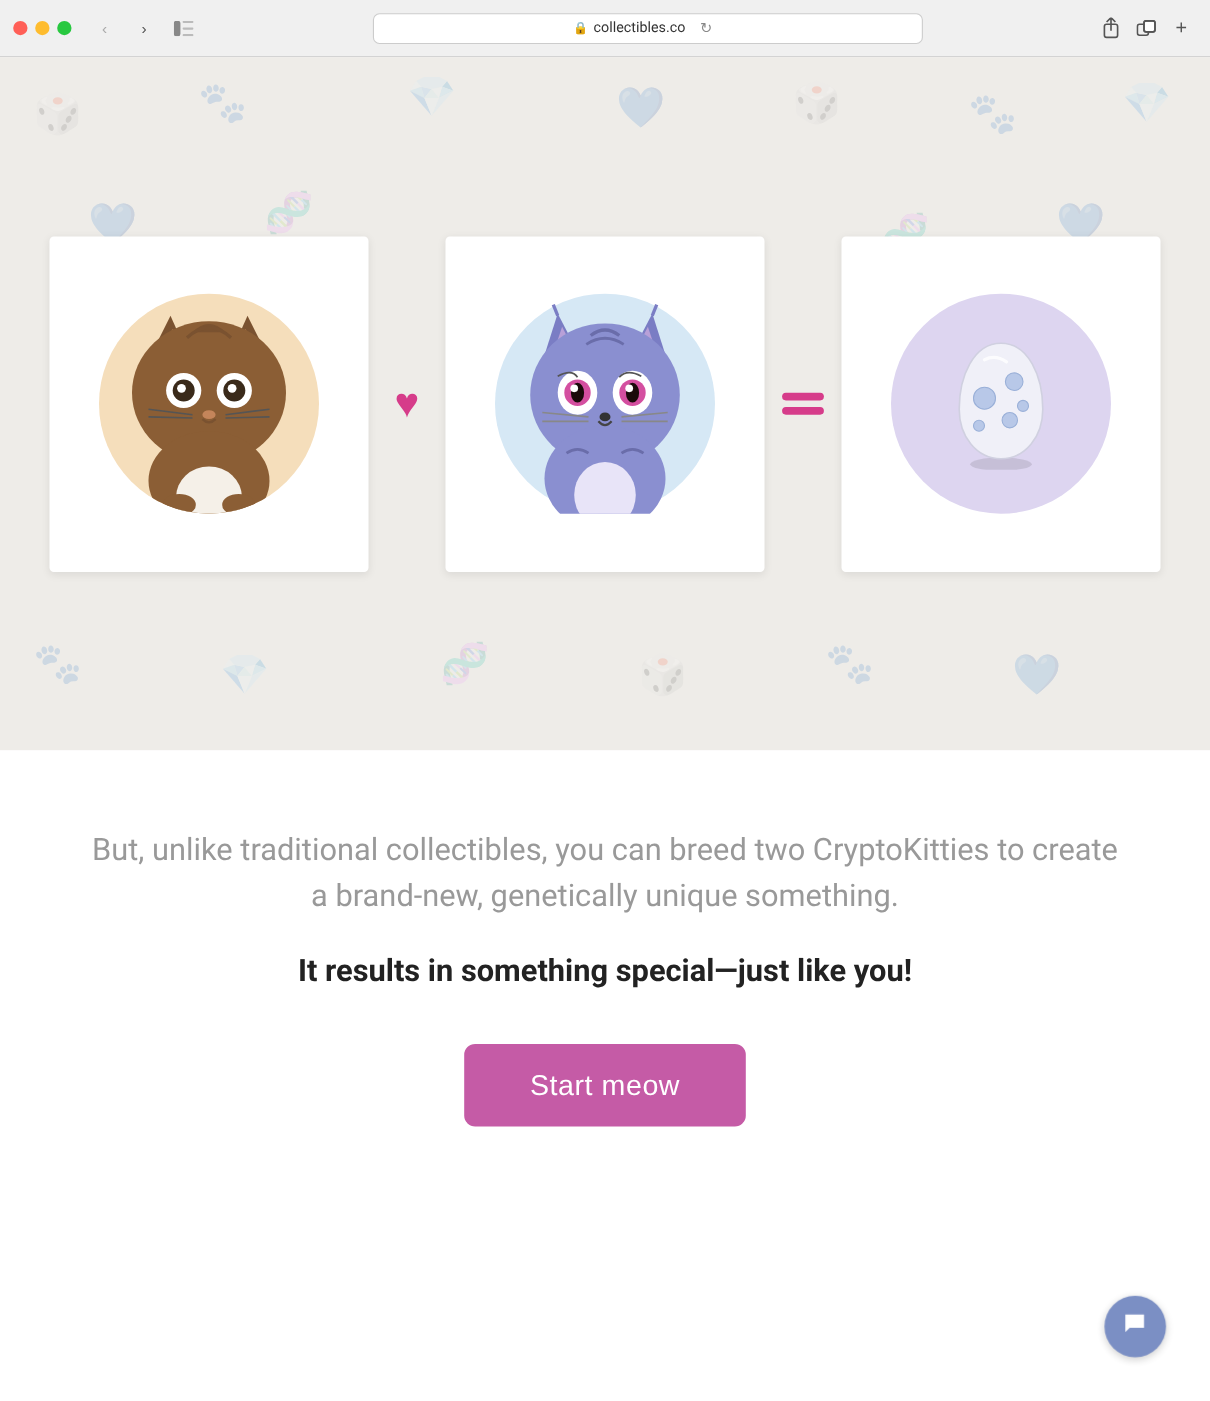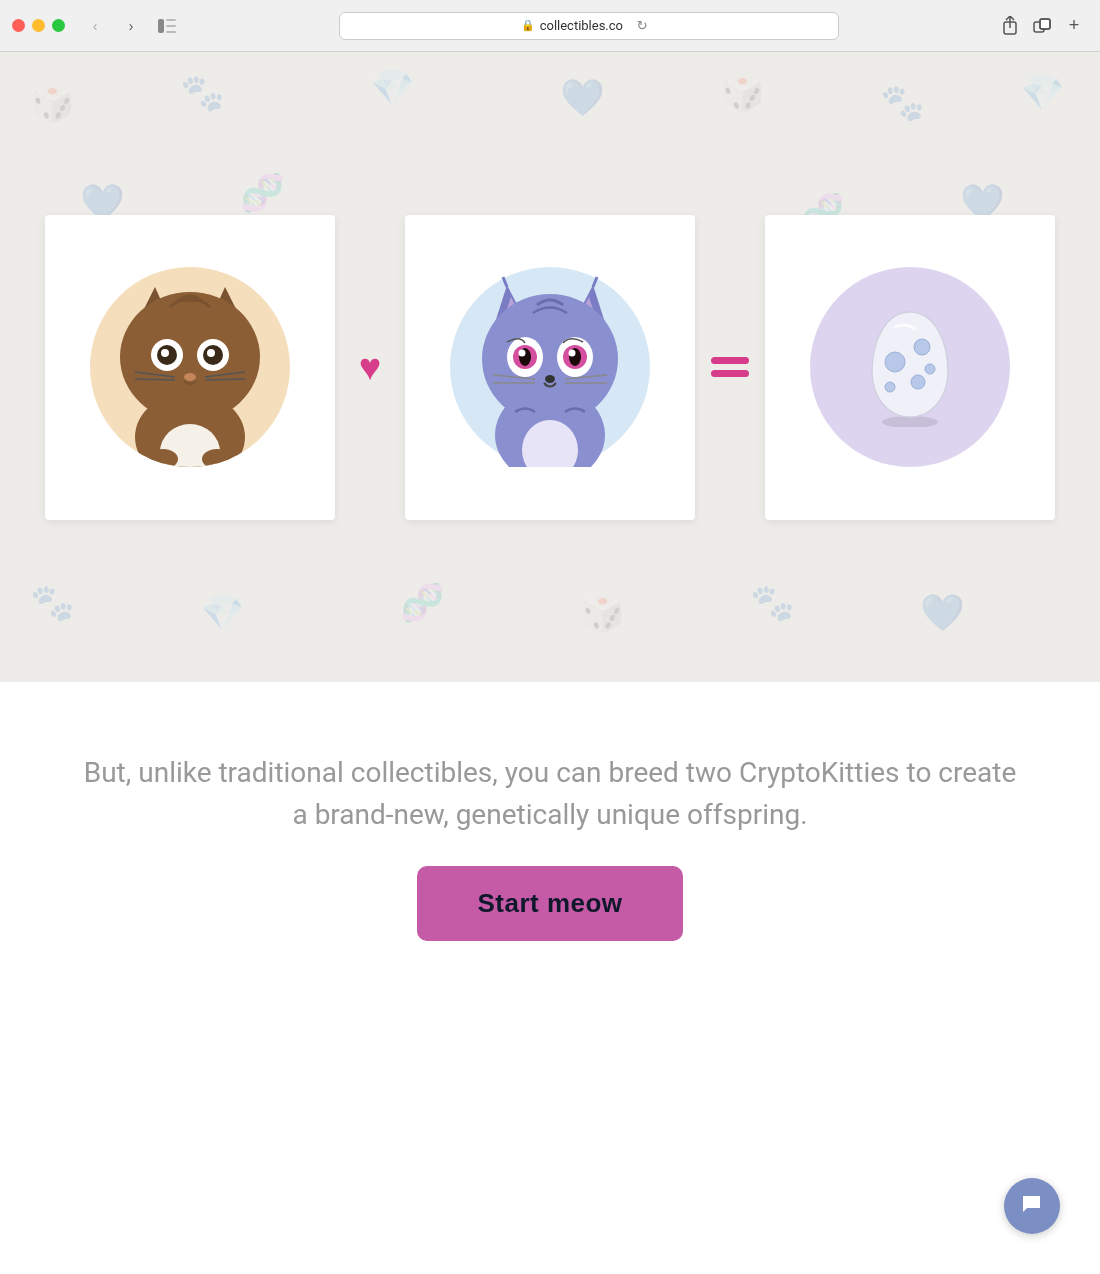--- a/index.html
+++ b/index.html
@@ -201,26 +201,26 @@
 
     .special-text {
       font-size: 28px;
       font-weight: 700;
       color: #222;
       margin-bottom: 50px;
     }
 
     .start-btn {
       background: #c55ba6;
-      color: #0f172a;
+      color: #ffffff;
       border: none;
       border-radius: 10px;
       padding: 22px 60px;
       font-size: 26px;
-      font-weight: 700;
+      font-weight: 400;
       cursor: pointer;
       letter-spacing: 0.5px;
       min-width: 240px;
     }
 
     
     .chat-btn {
       position: fixed;
       bottom: 40px;
       right: 40px;
@@ -434,21 +434,22 @@
           <circle cx="70" cy="62" r="5" fill="#b8c8e8" stroke="#9ab0d8" stroke-width="1"></circle>
 
           <path d="M35,20 Q45,15 55,22" fill="none" stroke="rgba(255,255,255,0.8)" stroke-width="3" stroke-linecap="round"></path>
         </svg>
       </div>
     </div>
   </div>
 </div>
 
 <div class="content-area">
-  <p class="main-desc">But, unlike traditional collectibles, you can breed two CryptoKitties to create a brand-new, genetically unique offspring.</p>
+  <p class="main-desc">But, unlike traditional collectibles, you can breed two CryptoKitties to create a brand-new, genetically unique something.</p>
+  <p class="special-text">It results in something special—just like you!</p>
   <button class="start-btn">Start meow</button>
 </div>
 
 <div class="chat-btn">
   <span class="chat-btn-icon">
     <svg width="24" height="24" viewBox="0 0 24 24" fill="none">
       <path d="M4 4h16v12H7l-4 4V4z" fill="white"></path>
     </svg>
   </span>
 </div>

